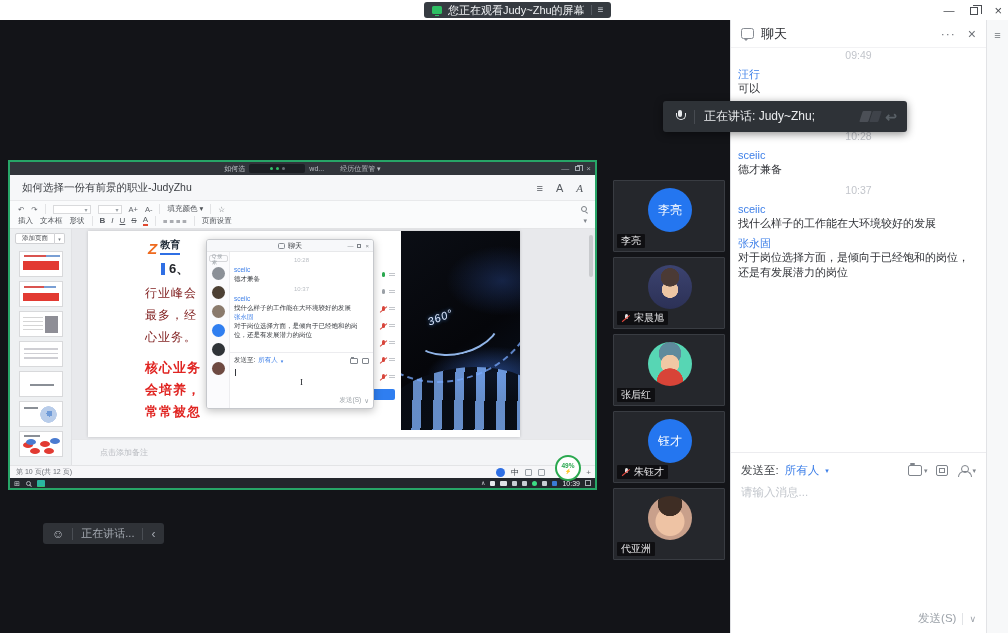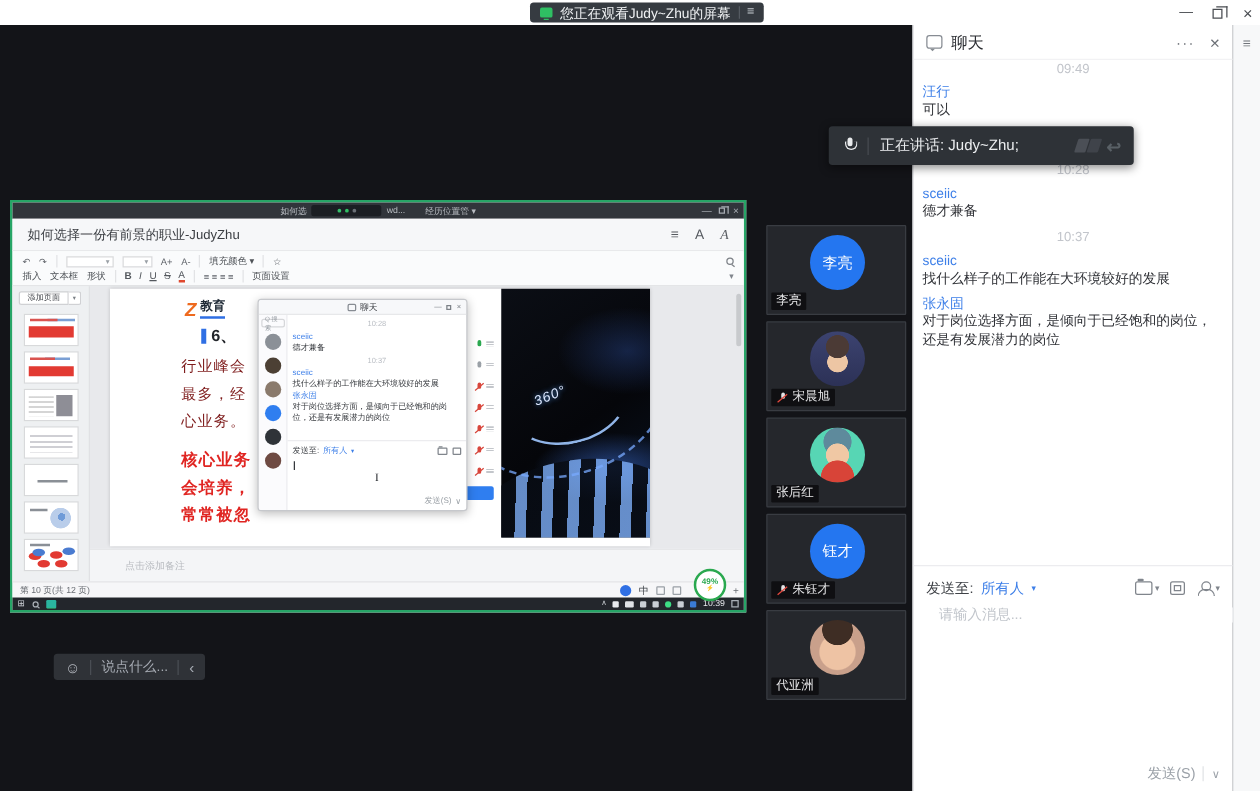--- a/index.html
+++ b/index.html
@@ -246,21 +246,21 @@
   .compose-icons{margin-left:auto;display:flex;gap:9px;align-items:center;color:#80858c}
   .ic-folder{width:14px;height:11px;border:1.2px solid #80858c;border-radius:2px;position:relative}
   .ic-folder::before{content:"";position:absolute;top:-3px;left:1px;width:5px;height:2px;background:#80858c;border-radius:1px}
   .ic-dd{font-size:7px;color:#80858c}
   .ic-shot{width:12px;height:11px;border:1.2px solid #80858c;border-radius:2px;position:relative}
   .ic-shot::before{content:"";position:absolute;inset:2px;border:1px solid #80858c}
   .ic-person{width:13px;height:12px;position:relative}
   .ic-person::before{content:"";position:absolute;left:3.5px;top:0;width:6px;height:6px;border:1.2px solid #80858c;border-radius:50%}
   .ic-person::after{content:"";position:absolute;left:0.5px;bottom:0;width:12px;height:5px;border:1.2px solid #80858c;
     border-bottom:none;border-radius:6px 6px 0 0}
-  .chat-input{display:block;width:236px;margin:8px 10px 0 20px;border:none;outline:none;font-size:11.5px;
+  .chat-input{display:block;width:236px;margin:8px 10px 0 10px;border:none;outline:none;font-size:11.5px;
     color:#2f3136;font-family:"Liberation Sans",sans-serif}
   .chat-input::placeholder{color:#c2c6cc}
   .send-row{position:absolute;right:10px;bottom:7px;display:flex;align-items:center;gap:6px}
   .send-label{font-size:11.5px;color:#9ba1a8}
   .send-divider{width:1px;height:12px;background:#e1e3e6}
   .send-chev{font-size:9px;color:#9ba1a8}
 
   .right-strip{position:absolute;left:986px;top:20px;width:22px;height:613px;background:#f7f8f9;border-left:1px solid #e2e3e6}
   .rs-menu{margin:9px auto 0 auto;width:12px;text-align:center;font-size:11px;color:#70747a}
 
@@ -520,21 +520,21 @@
         <span class="tk-i" style="background:#3a7bd5"></span>
         <span class="tk-time">10:39</span>
         <span class="tk-notif"></span>
       </span>
     </div>
   </div>
 
   <div class="quick-chat">
     <span class="qc-face">☺</span>
     <span class="qc-sep"></span>
-    <span class="qc-text">说点什么...</span>
+    <span class="qc-text">正在讲话...</span>
     <span class="qc-sep"></span>
     <span class="qc-arrow">‹</span>
   </div>
 
 
   <div class="tile" style="top:180px">
     <span class="avatar av-blue">
         <span>李亮</span>
       </span>
     <span class="tag">

